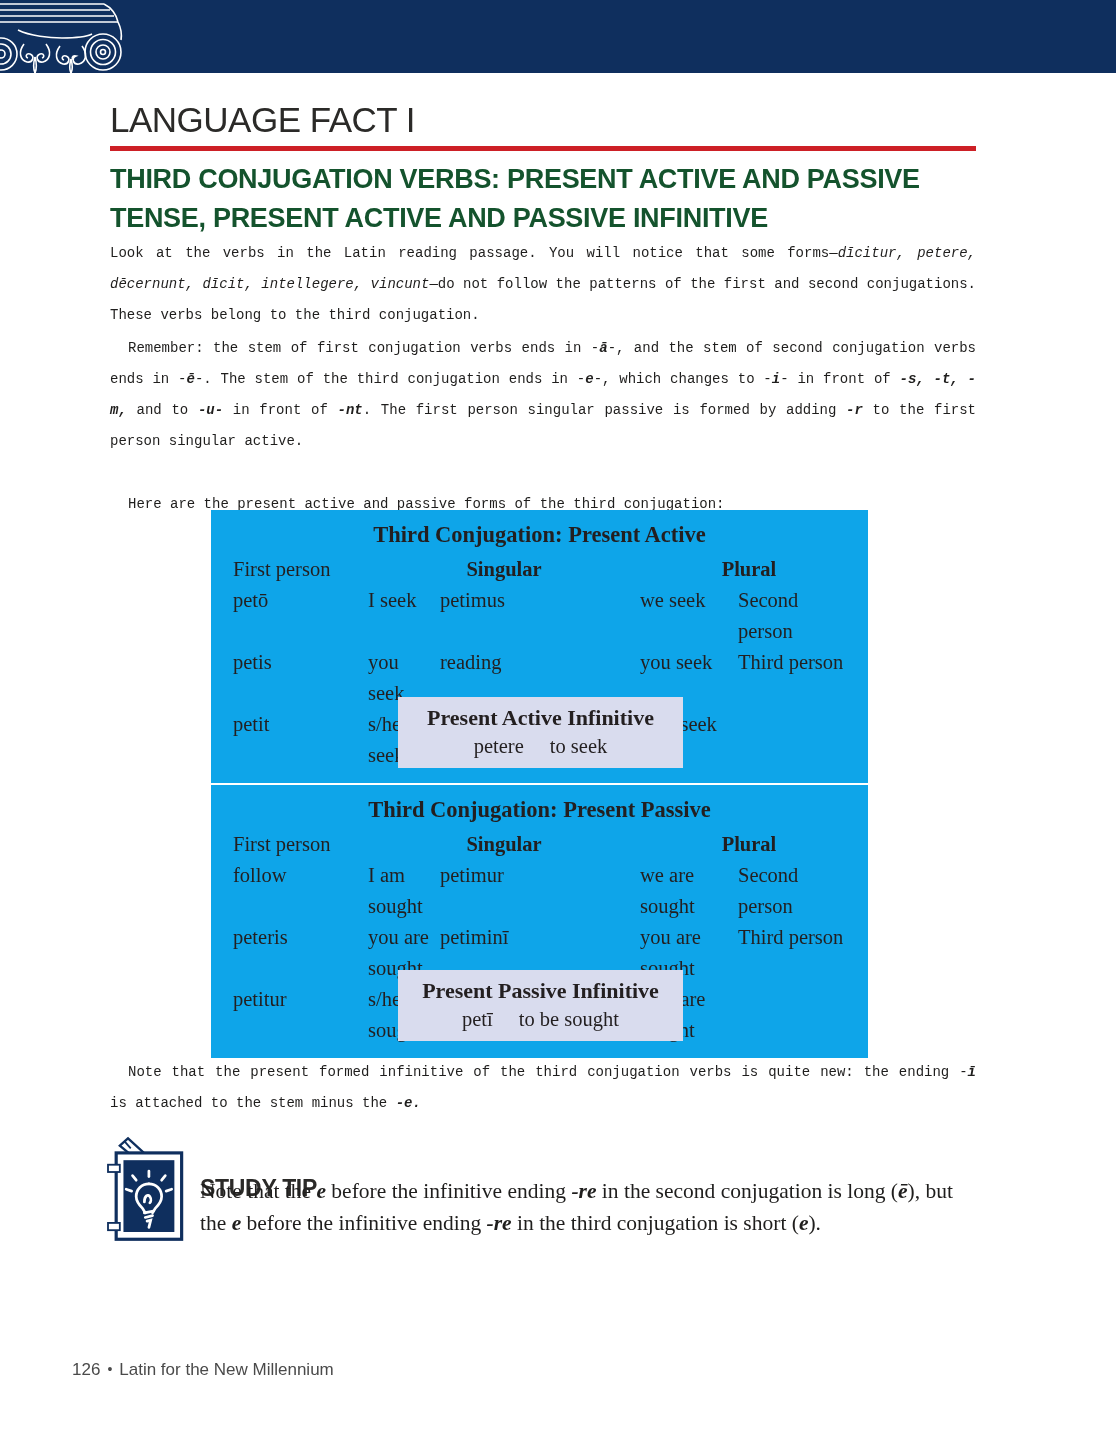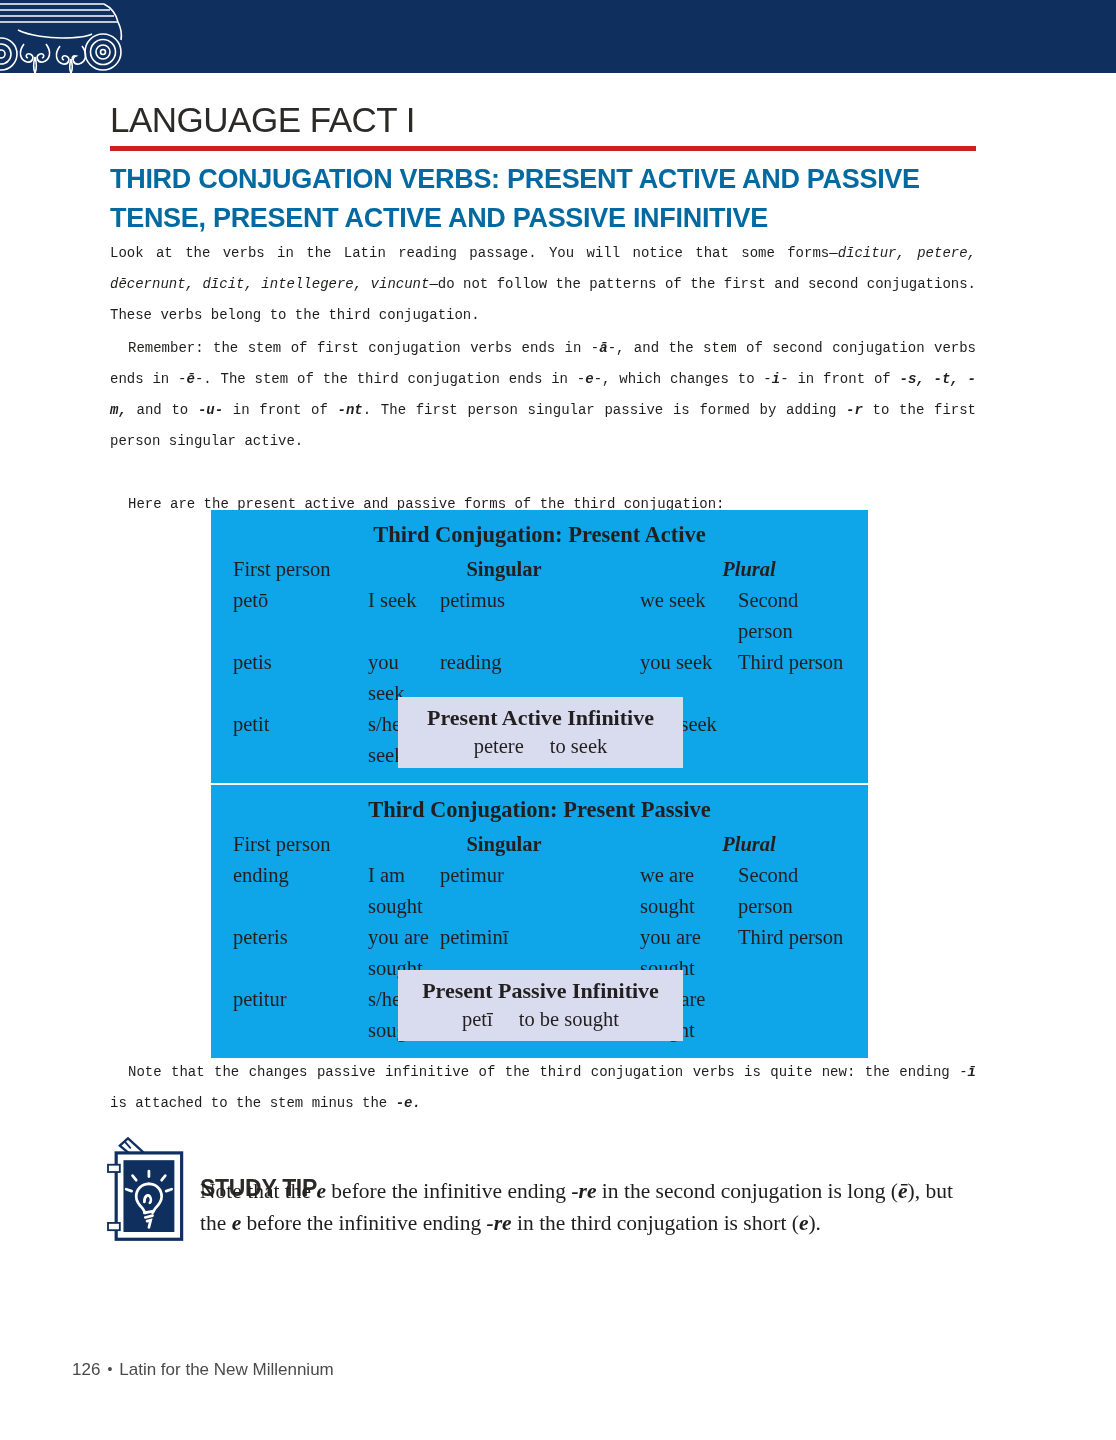--- a/index.html
+++ b/index.html
@@ -27,21 +27,21 @@
     color:#2b2a28;
   }
   .rule{
     position:absolute;left:110px;top:146px;width:866px;height:5px;
     background:#cd2026;
   }
   .subheading{
     position:absolute;left:110px;top:160px;width:880px;
     font-family:"Liberation Sans", sans-serif;
     font-weight:700;font-size:27px;line-height:39px;letter-spacing:-0.3px;
-    color:#0369a1;
+    color:#14532d;
   }
   
   .para{
     position:absolute;left:110px;width:866px;
     font-size:14px;line-height:31px;
     text-align:justify;
     font-family:Liberation Mono, monospace;
   }
   .para.indent{ text-indent:18px; }
   .it{font-style:italic;}
@@ -58,21 +58,21 @@
   }
   .conj-grid{
     display:grid;
     grid-template-columns:135px 72px 200px 98px auto;
     padding-left:22px;padding-right:10px;
     font-size:20.5px;line-height:31px;
     color:#231f20;
   }
   .conj-grid .hdr{font-weight:700;}
   .hdr-sg{grid-column:2 / span 2;text-align:center;}
-  .hdr-pl{grid-column:4 / span 2;text-align:center;font-style:italic;}
+  .hdr-pl{grid-column:4 / span 2;text-align:center;}
   
   .inf-box{
     position:absolute;left:398px;width:285px;
     background:#d9dcee;
     text-align:center;
     padding:8px 0 10px 0;color:#231f20;
   }
   .inf-title{font-weight:700;font-size:22px;padding-bottom:4px;}
   .inf-line{font-size:20.5px;}
   .inf-line .gap{display:inline-block;width:26px;}
@@ -163,21 +163,21 @@
       <span>petere</span><span class="gap"></span><span>to seek</span>
     </div>
   </div>
 
   <div class="conj-table" style="top:785px;">
     <div class="conj-title">Third Conjugation: Present Passive</div>
     <div class="conj-grid">
       <span class="hdr hdr-sg" style="grid-row:1;">Singular</span>
       <span class="hdr hdr-pl" style="grid-row:1;">Plural</span>
       <span>First person</span>
-      <span>ending</span>
+      <span>follow</span>
       <span>I am sought</span>
       <span>petimur</span>
       <span>we are sought</span>
       <span>Second person</span>
       <span>peteris</span>
       <span>you are sought</span>
       <span>petiminī</span>
       <span>you are sought</span>
       <span>Third person</span>
       <span>petitur</span>
@@ -187,21 +187,21 @@
     </div>
   </div>
 
   <div class="inf-box" style="top:970px;">
     <div class="inf-title">Present Passive Infinitive</div>
     <div class="inf-line">
       <span>petī</span><span class="gap"></span><span>to be sought</span>
     </div>
   </div>
 
-  <div class="para indent" style="top:1057px;"><span>Note that the changes passive infinitive of the third conjugation verbs is quite new: the ending -</span><span class="it bd">ī</span><span> is attached to the stem minus the </span><span class="it bd">-e.</span></div>
+  <div class="para indent" style="top:1057px;"><span>Note that the present formed infinitive of the third conjugation verbs is quite new: the ending -</span><span class="it bd">ī</span><span> is attached to the stem minus the </span><span class="it bd">-e.</span></div>
 
   <svg class="tip-icon" viewBox="0 0 110 145">
     <polygon points="24,16 33,8 78,49 71,55" fill="#ffffff" stroke="#0f2f5e" stroke-width="2.5"></polygon>
     <line x1="29" y1="11" x2="36" y2="19" stroke="#0f2f5e" stroke-width="2"></line>
     <rect x="20" y="24" width="72" height="95" fill="#ffffff" stroke="#0f2f5e" stroke-width="3.5"></rect>
     <rect x="28" y="32" width="56" height="79" fill="#0f2f5e"></rect>
     <rect x="11" y="37" width="13" height="8" fill="#ffffff" stroke="#0f2f5e" stroke-width="2"></rect>
     <rect x="11" y="101" width="13" height="8" fill="#ffffff" stroke="#0f2f5e" stroke-width="2"></rect>
     <g stroke="#ffffff" stroke-width="3" fill="none" stroke-linecap="round">
       <path d="M56,58 C64,58 70,64 70,72 C70,78 66,82 63,85 L60,90"></path>

